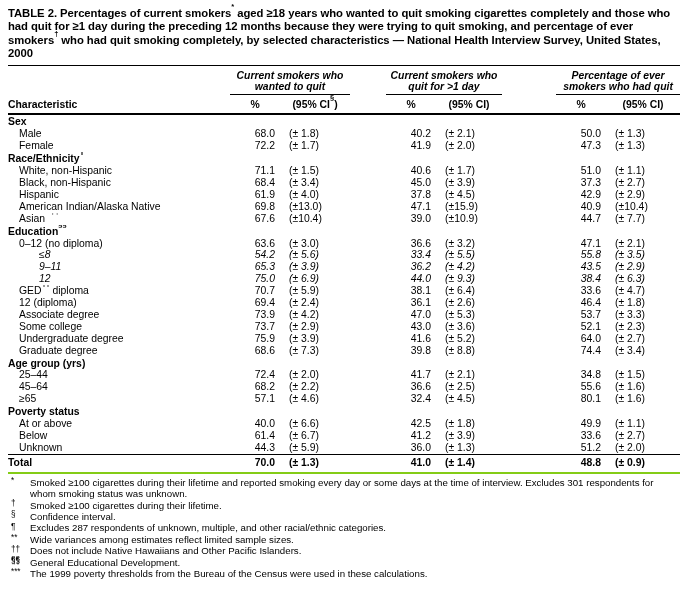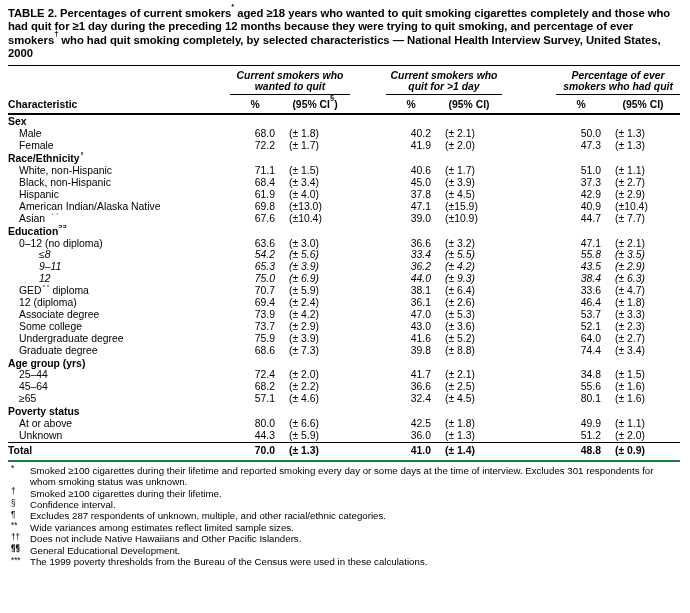--- a/index.html
+++ b/index.html
@@ -42,21 +42,21 @@
   td.char{text-align:left;}
   td.ind0{padding-left:0;}
   td.ind1{padding-left:11px;}
   td.ind2{padding-left:31px;}
   td.pct{text-align:right;padding-right:5px;}
   td.ci{text-align:left;padding-left:9px;}
   tr.sec td{font-weight:700;padding-top:1px;}
   tr.it td{font-style:italic;}
   tr.total td{
     font-weight:700;
-    border-top:1px solid #000;border-bottom:2px solid #15803d;
+    border-top:1px solid #000;border-bottom:2px solid #84cc16;
     padding-top:2.5px;padding-bottom:2.5px;
   }
   
   .footnotes{margin-top:3px;}
   .fn{position:relative;padding-left:22px;font-size:9.7px;line-height:11.4px;}
   .fm{position:absolute;left:3px;top:-1.5px;font-size:8.2px;}
 </style>
 </head>
 <body>
 
@@ -333,28 +333,39 @@
           <td class="gap"></td>
           <td class="pct">80.1</td>
           <td class="ci">(± 1.6)</td>
         </tr>
         <tr class="sec">
           <td class="char ind0"><span>Poverty status</span><sup>***</sup></td>
           <td colspan="8"></td>
         </tr>
         <tr>
           <td class="char ind1"><span>At or above</span></td>
-          <td class="pct">80.0</td>
+          <td class="pct">40.0</td>
           <td class="ci">(± 6.6)</td>
           <td class="gap"></td>
           <td class="pct">42.5</td>
           <td class="ci">(± 1.8)</td>
           <td class="gap"></td>
           <td class="pct">49.9</td>
           <td class="ci">(± 1.1)</td>
+        </tr>
+        <tr>
+          <td class="char ind1"><span>Below</span></td>
+          <td class="pct">61.4</td>
+          <td class="ci">(± 6.7)</td>
+          <td class="gap"></td>
+          <td class="pct">41.2</td>
+          <td class="ci">(± 3.9)</td>
+          <td class="gap"></td>
+          <td class="pct">33.6</td>
+          <td class="ci">(± 2.7)</td>
         </tr>
         <tr>
           <td class="char ind1"><span>Unknown</span></td>
           <td class="pct">44.3</td>
           <td class="ci">(± 5.9)</td>
           <td class="gap"></td>
           <td class="pct">36.0</td>
           <td class="ci">(± 1.3)</td>
           <td class="gap"></td>
           <td class="pct">51.2</td>

